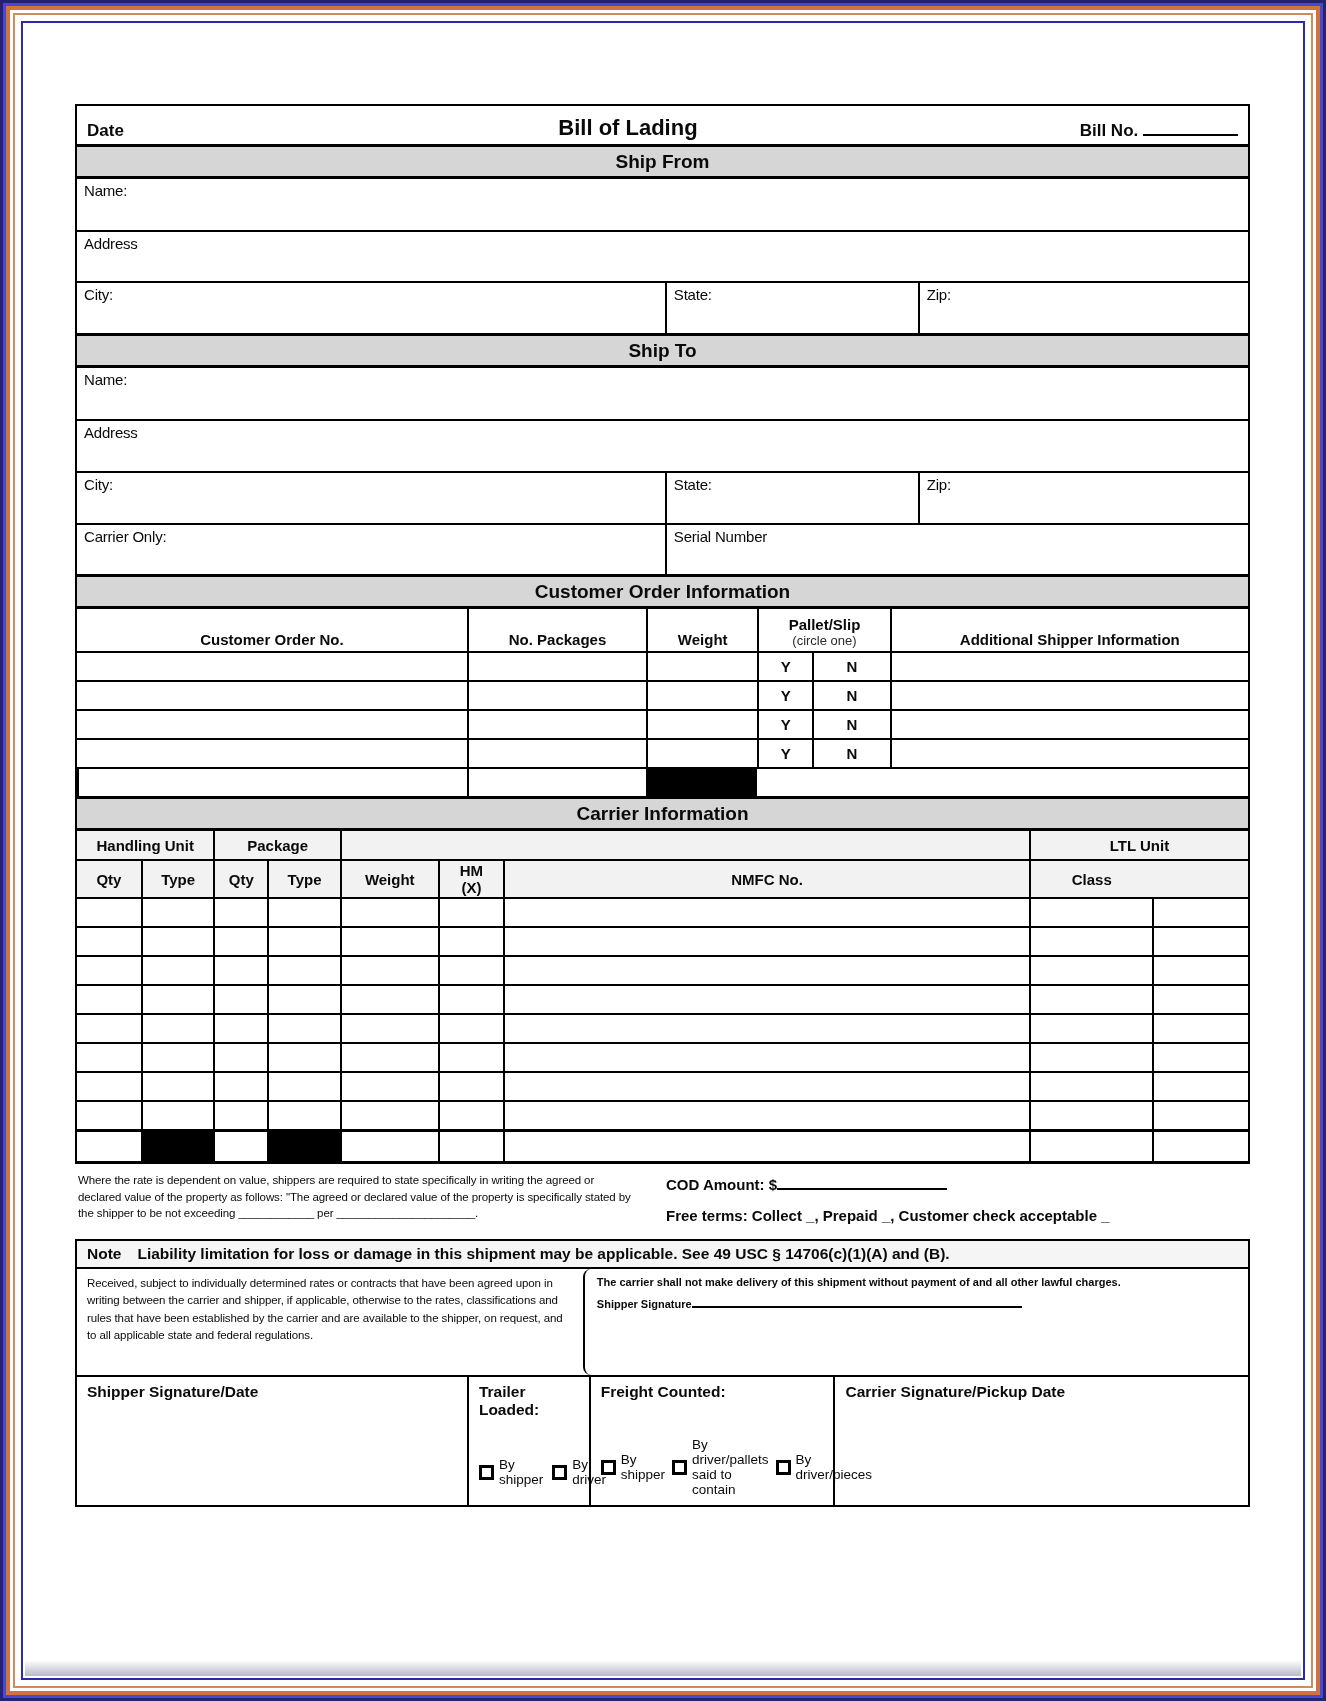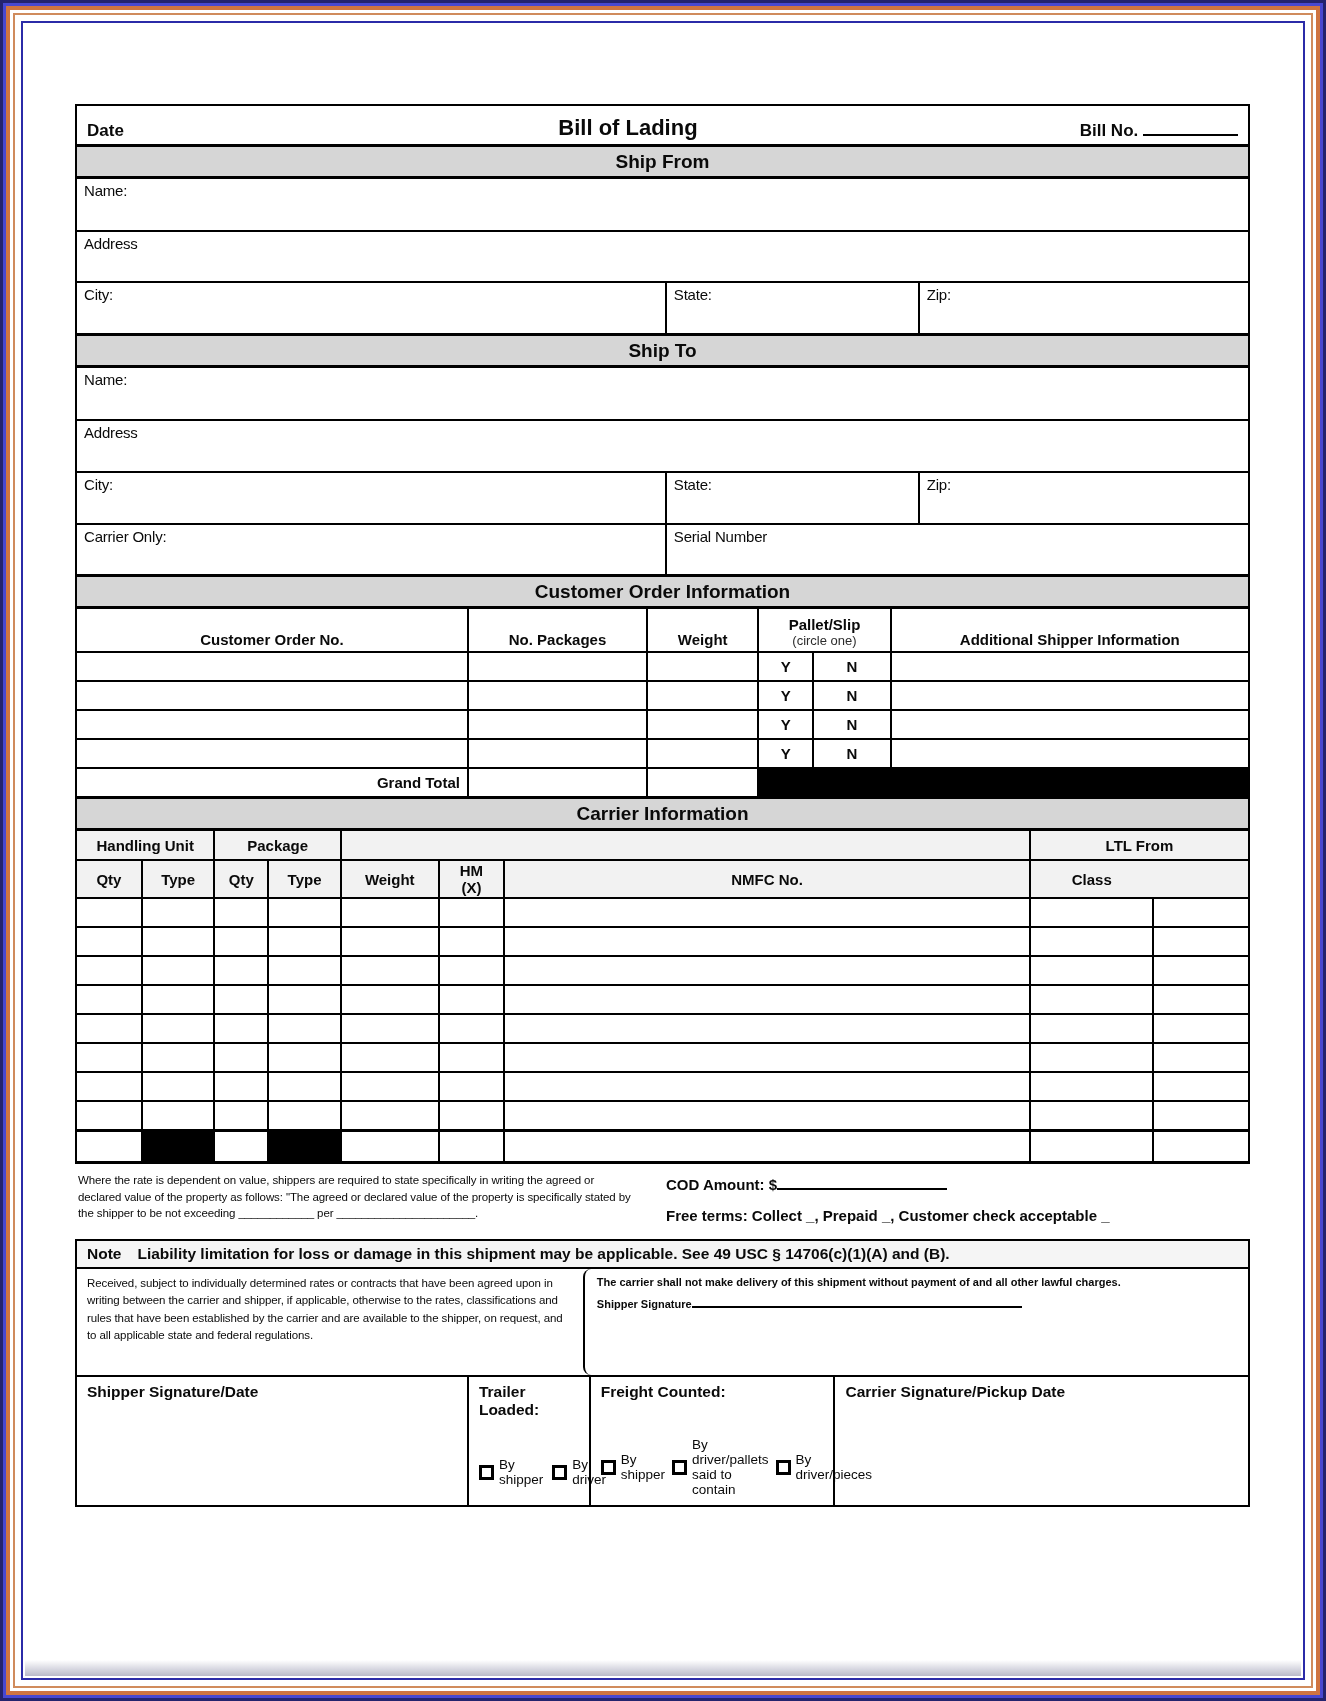--- a/index.html
+++ b/index.html
@@ -208,41 +208,38 @@
       <div class="cell yn">
           <span>Y</span>
         </div>
       <div class="cell yn">
           <span>N</span>
         </div>
       <div class="cell"></div>
     </div>
 
     <div class="row gt-row">
-      <div class="cell c0 gt-lbl">
-          <span>Grand Total</span>
-        </div>
       <div class="cell"></div>
       <div class="cell"></div>
       <div class="cell blackcell"></div>
     </div>
 
     <div class="bar" style="border-top-width:3px">
         <span>Carrier Information</span>
       </div>
     <div class="row first grp-row">
       <div class="cell c0">
           <span>Handling Unit</span>
         </div>
       <div class="cell">
           <span>Package</span>
         </div>
       <div class="cell"></div>
       <div class="cell">
-          <span>LTL From</span>
+          <span>LTL Unit</span>
         </div>
     </div>
     <div class="row car-cols car-head">
       <div class="cell c0">
           <span class="th">Qty</span>
         </div>
       <div class="cell">
           <span class="th">Type</span>
         </div>
       <div class="cell">

